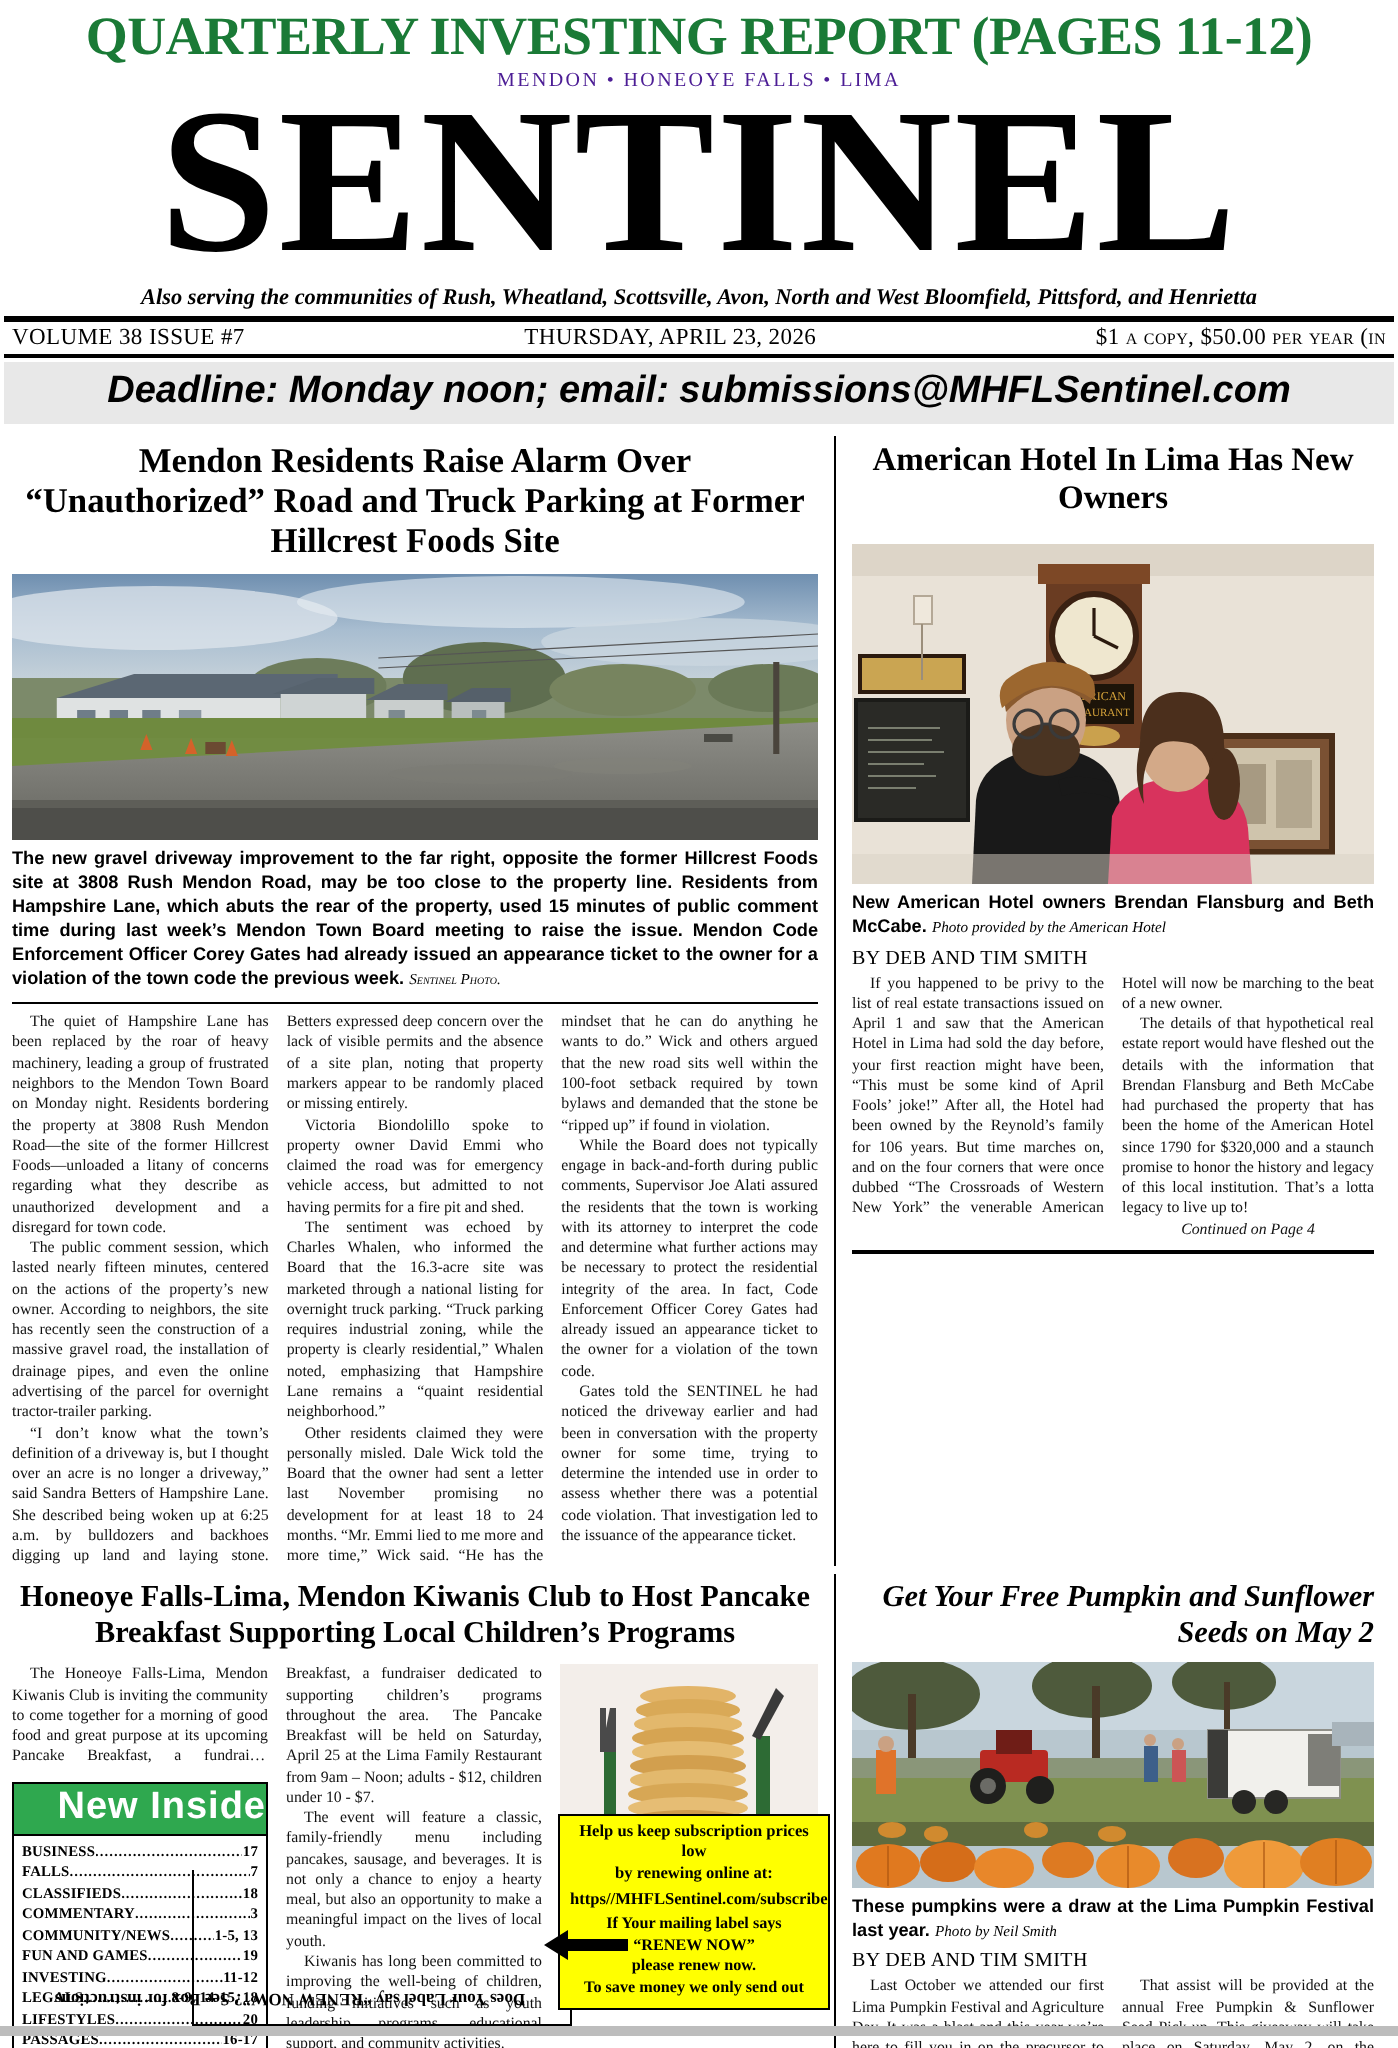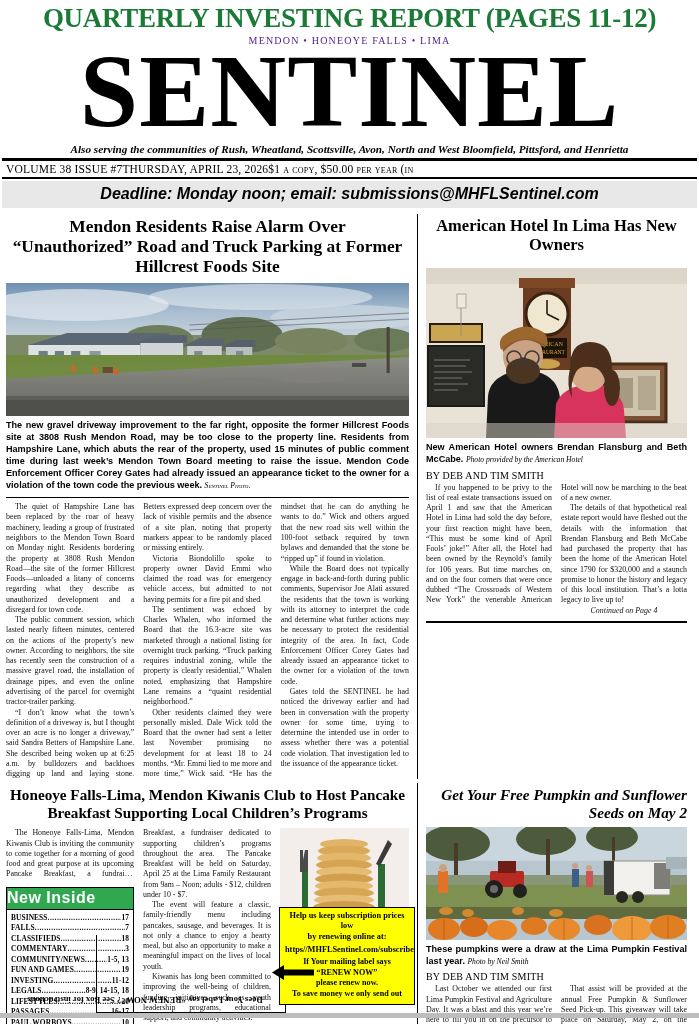--- a/index.html
+++ b/index.html
@@ -58,34 +58,34 @@
     margin-top:4px;
     padding-bottom:3px;
   }
   .rule-double {
     border-top:1px solid #000;
     border-bottom:2px solid #000;
     height:3px;
     margin:0 2px;
   }
   .volbar {
-    display:flex; justify-content:flex-start; align-items:center;
+    display:flex; justify-content:space-between; align-items:center;
     font-size:11.5px; font-variant:small-caps; letter-spacing:0.2px;
     padding:2px 4px 2px 4px;
     border-bottom:2px solid #000;
     margin:0 2px;
   }
   .volbar .price { text-align:right; }
   .deadline {
     background:#e8e8e8;
     text-align:center;
     font-family:"Liberation Sans", sans-serif;
     font-weight:bold;
     font-style:italic;
-    font-size:16px;
+    font-size:19px;
     padding:4px 0 5px 0;
     margin:2px 2px 0 2px;
     color:#000;
   }
 
   
   .content { display:flex; padding:0 6px; margin-top:6px; }
   .col-left { width:412px; padding-right:8px; border-right:1px solid #000; }
   .col-right { width:269px; padding-left:8px; }
 
@@ -173,24 +173,24 @@
   
   .index-box {
     border:1px solid #000;
     margin-top:7px;
     width:128px;
     background:#fff;
   }
   .index-head {
     background:#2fa84f;
     color:#fff;
-    text-align:left;
+    text-align:right;
     font-family:"Liberation Sans", sans-serif;
     font-weight:bold;
-    font-size:16px;
+    font-size:19px;
     letter-spacing:0.5px;
     padding:1px 0 2px 0;
     border-bottom:1px solid #000;
   }
   .index-list { padding:3px 4px 4px 4px; }
   .index-row {
     display:flex; align-items:baseline;
     font-family:"Liberation Serif", serif;
     font-weight:bold;
     font-size:7.4px;

